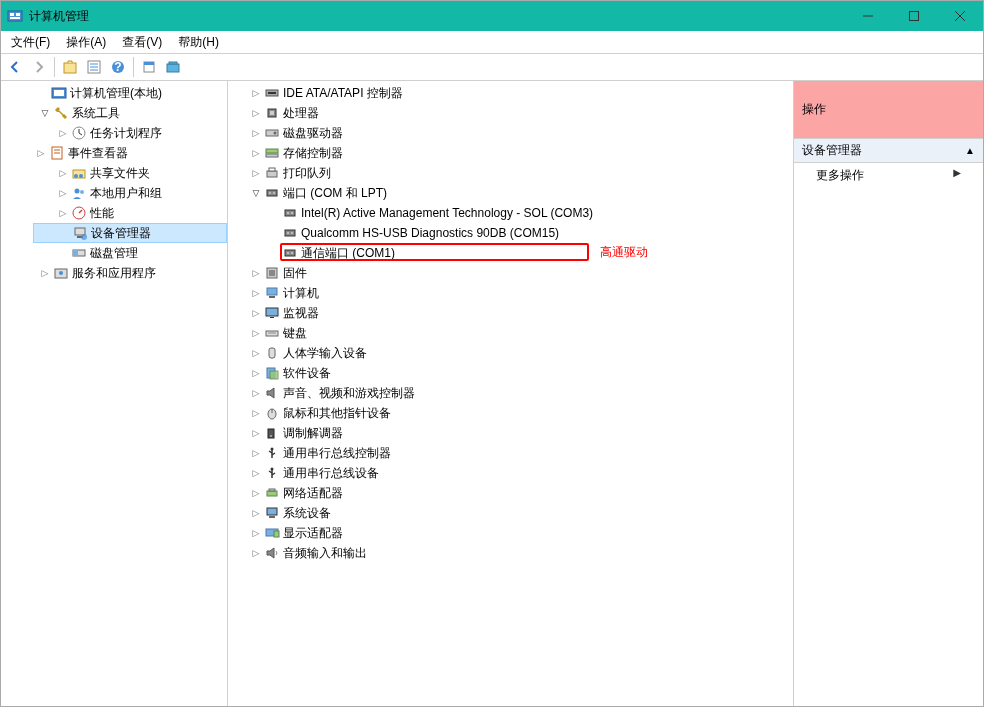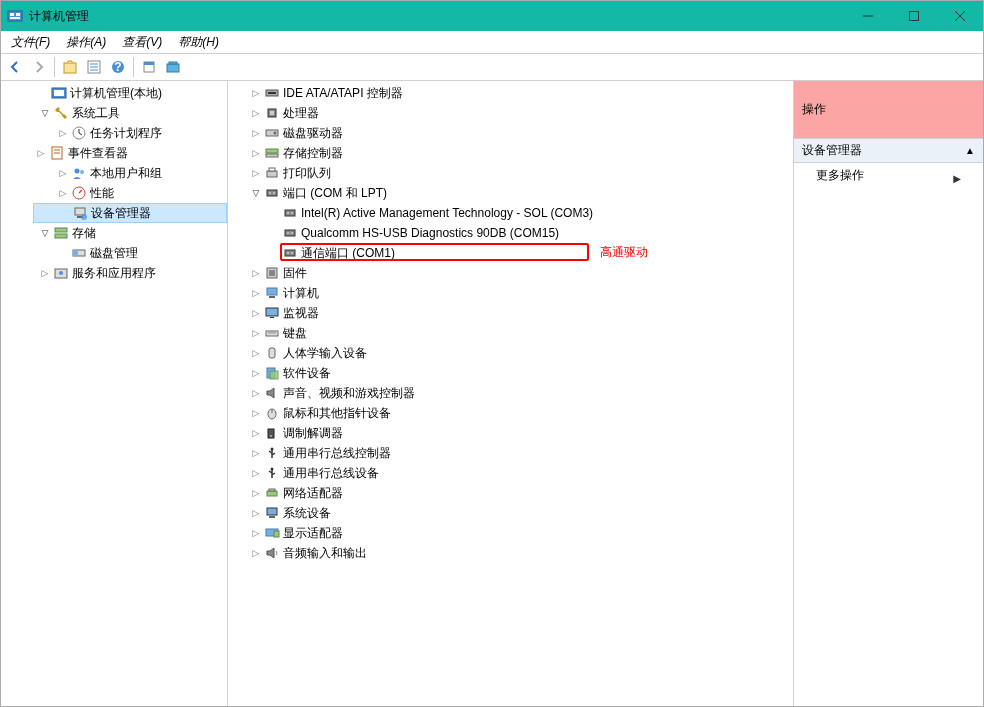--- a/index.html
+++ b/index.html
@@ -5,21 +5,21 @@
 * { box-sizing: border-box; margin: 0; padding: 0; font-family: "Microsoft YaHei", "Segoe UI", sans-serif; font-size: 12px; }
 body { width: 984px; height: 707px; background: #fff; border: 1px solid #aaa; overflow: hidden; }
 
 .titlebar { height: 30px; display: flex; align-items: center; padding: 0 0 0 6px; background: #14b8a6; }
 .titlebar .app-icon { width: 16px; height: 16px; margin-right: 6px; display:inline-flex; align-items:center; justify-content:center;}
 .titlebar .title { flex: 1; font-size: 12px; }
 .titlebar .winbtns { display: flex; height: 100%; }
 .titlebar .winbtns .wb { width: 46px; height: 100%; display: flex; align-items: center; justify-content: center; color: #333; }
 
 .menubar { height: 22px; display: flex; align-items: center; padding: 0 2px; }
-.menubar .mi { padding: 2px 8px; font-style: italic; }
+.menubar .mi { padding: 2px 8px; }
 
 .toolbar { height: 28px; border-top: 1px solid #d0d0d0; border-bottom: 1px solid #d0d0d0; display: flex; align-items: center; padding: 0 2px; background: #fff; }
 .toolbar .tb { width: 22px; height: 22px; margin: 0 1px; display: flex; align-items: center; justify-content: center; border: 1px solid transparent; }
 .toolbar .sep { width: 1px; height: 20px; background: #ccc; margin: 0 3px; }
 
 .content { display: flex; height: calc(100% - 30px - 22px - 28px); }
 .leftpanel { width: 195px; border-right: 1px solid #d0d0d0; overflow: auto; padding-top: 2px; margin-left: 32px; }
 .midpanel { flex: 1; border-right: 1px solid #d0d0d0; overflow: auto; position: relative; padding-top: 2px; text-align: right; }
 .rightpanel { width: 189px; display: flex; flex-direction: column; }
 
@@ -28,21 +28,21 @@
 .tree-expander { width: 16px; height: 16px; display: flex; align-items: center; justify-content: center; flex-shrink: 0; color: #555; font-size: 10px; }
 .tree-expander.closed::before { content: "▷"; color: #777; font-size: 9px; }
 .tree-expander.open::before { content: "▽"; color: #333; font-size: 9px; }
 .tree-expander.none { visibility: hidden; }
 .tree-icon { width: 16px; height: 16px; margin-right: 3px; display: inline-flex; align-items: center; justify-content: center; flex-shrink: 0; }
 .tree-label { white-space: nowrap; }
 
 .actions-header { background: #fca5a5; border-bottom: 1px solid #d0d0d0; padding: 20px 8px; font-weight: normal; }
 .actions-section { background: #eaf1f9; border-bottom: 1px solid #d0d0d0; padding: 3px 8px; display: flex; justify-content: space-between; align-items: center; }
 .actions-section .arrow { font-size: 10px; }
-.actions-item { padding: 4px 22px; display: flex; justify-content: space-between; align-items: flex-end;}
+.actions-item { padding: 4px 22px; display: flex; justify-content: space-between; align-items: flex-start;}
 .actions-item .arrow { font-size: 10px; color: #333;}
 
 .highlight-box { position: absolute; border: 2px solid #ff0000; border-radius: 2px; pointer-events: none; }
 .highlight-label { position: absolute; color: #ff0000; font-size: 12px; pointer-events: none; }
 
 svg { display: block; }
 </style>
 </head>
 <body>
 
@@ -170,20 +170,31 @@
             <line x1="5" y1="5" x2="11" y2="5" stroke="#c06020"></line>
             <line x1="5" y1="8" x2="11" y2="8" stroke="#c06020"></line>
           </svg>
         </span>
       <span class="tree-label">事件查看器</span>
     </div>
     <div class="tree-item" style="padding-left:22px">
       <span class="tree-expander closed"></span>
       <span class="tree-icon">
           <svg width="16" height="16">
+            <rect x="2" y="5" width="12" height="8" fill="#f9e39a" stroke="#c09820"></rect>
+            <circle cx="5" cy="11" r="2" fill="#4a90d9"></circle>
+            <circle cx="10" cy="11" r="2" fill="#4a90d9"></circle>
+          </svg>
+        </span>
+      <span class="tree-label">共享文件夹</span>
+    </div>
+    <div class="tree-item" style="padding-left:22px">
+      <span class="tree-expander closed"></span>
+      <span class="tree-icon">
+          <svg width="16" height="16">
             <circle cx="6" cy="6" r="2.5" fill="#4a90d9"></circle>
             <circle cx="11" cy="7" r="2" fill="#7ab0e0"></circle>
             <path d="M2 14 Q6 10 10 14" fill="#4a90d9"></path>
           </svg>
         </span>
       <span class="tree-label">本地用户和组</span>
     </div>
     <div class="tree-item" style="padding-left:22px">
       <span class="tree-expander closed"></span>
       <span class="tree-icon">
@@ -197,30 +208,20 @@
     <div class="tree-item selected" style="padding-left:22px">
       <span class="tree-expander none"></span>
       <span class="tree-icon">
           <svg width="16" height="16">
             <rect x="3" y="3" width="10" height="7" fill="#ddd" stroke="#666"></rect>
             <rect x="5" y="11" width="6" height="2" fill="#666"></rect>
             <circle cx="12" cy="12" r="3" fill="#4a90d9" opacity="0.7"></circle>
           </svg>
         </span>
       <span class="tree-label">设备管理器</span>
-    </div>
-    <div class="tree-item" style="padding-left:4px">
-      <span class="tree-expander open"></span>
-      <span class="tree-icon">
-          <svg width="16" height="16">
-            <rect x="2" y="3" width="12" height="4" fill="#9aca7a" stroke="#5a8a4a"></rect>
-            <rect x="2" y="9" width="12" height="4" fill="#9aca7a" stroke="#5a8a4a"></rect>
-          </svg>
-        </span>
-      <span class="tree-label">存储</span>
     </div>
     <div class="tree-item" style="padding-left:22px">
       <span class="tree-expander none"></span>
       <span class="tree-icon">
           <svg width="16" height="16">
             <rect x="2" y="5" width="12" height="6" fill="#ddd" stroke="#666"></rect>
             <rect x="2" y="5" width="5" height="6" fill="#7ab0e0"></rect>
           </svg>
         </span>
       <span class="tree-label">磁盘管理</span>

